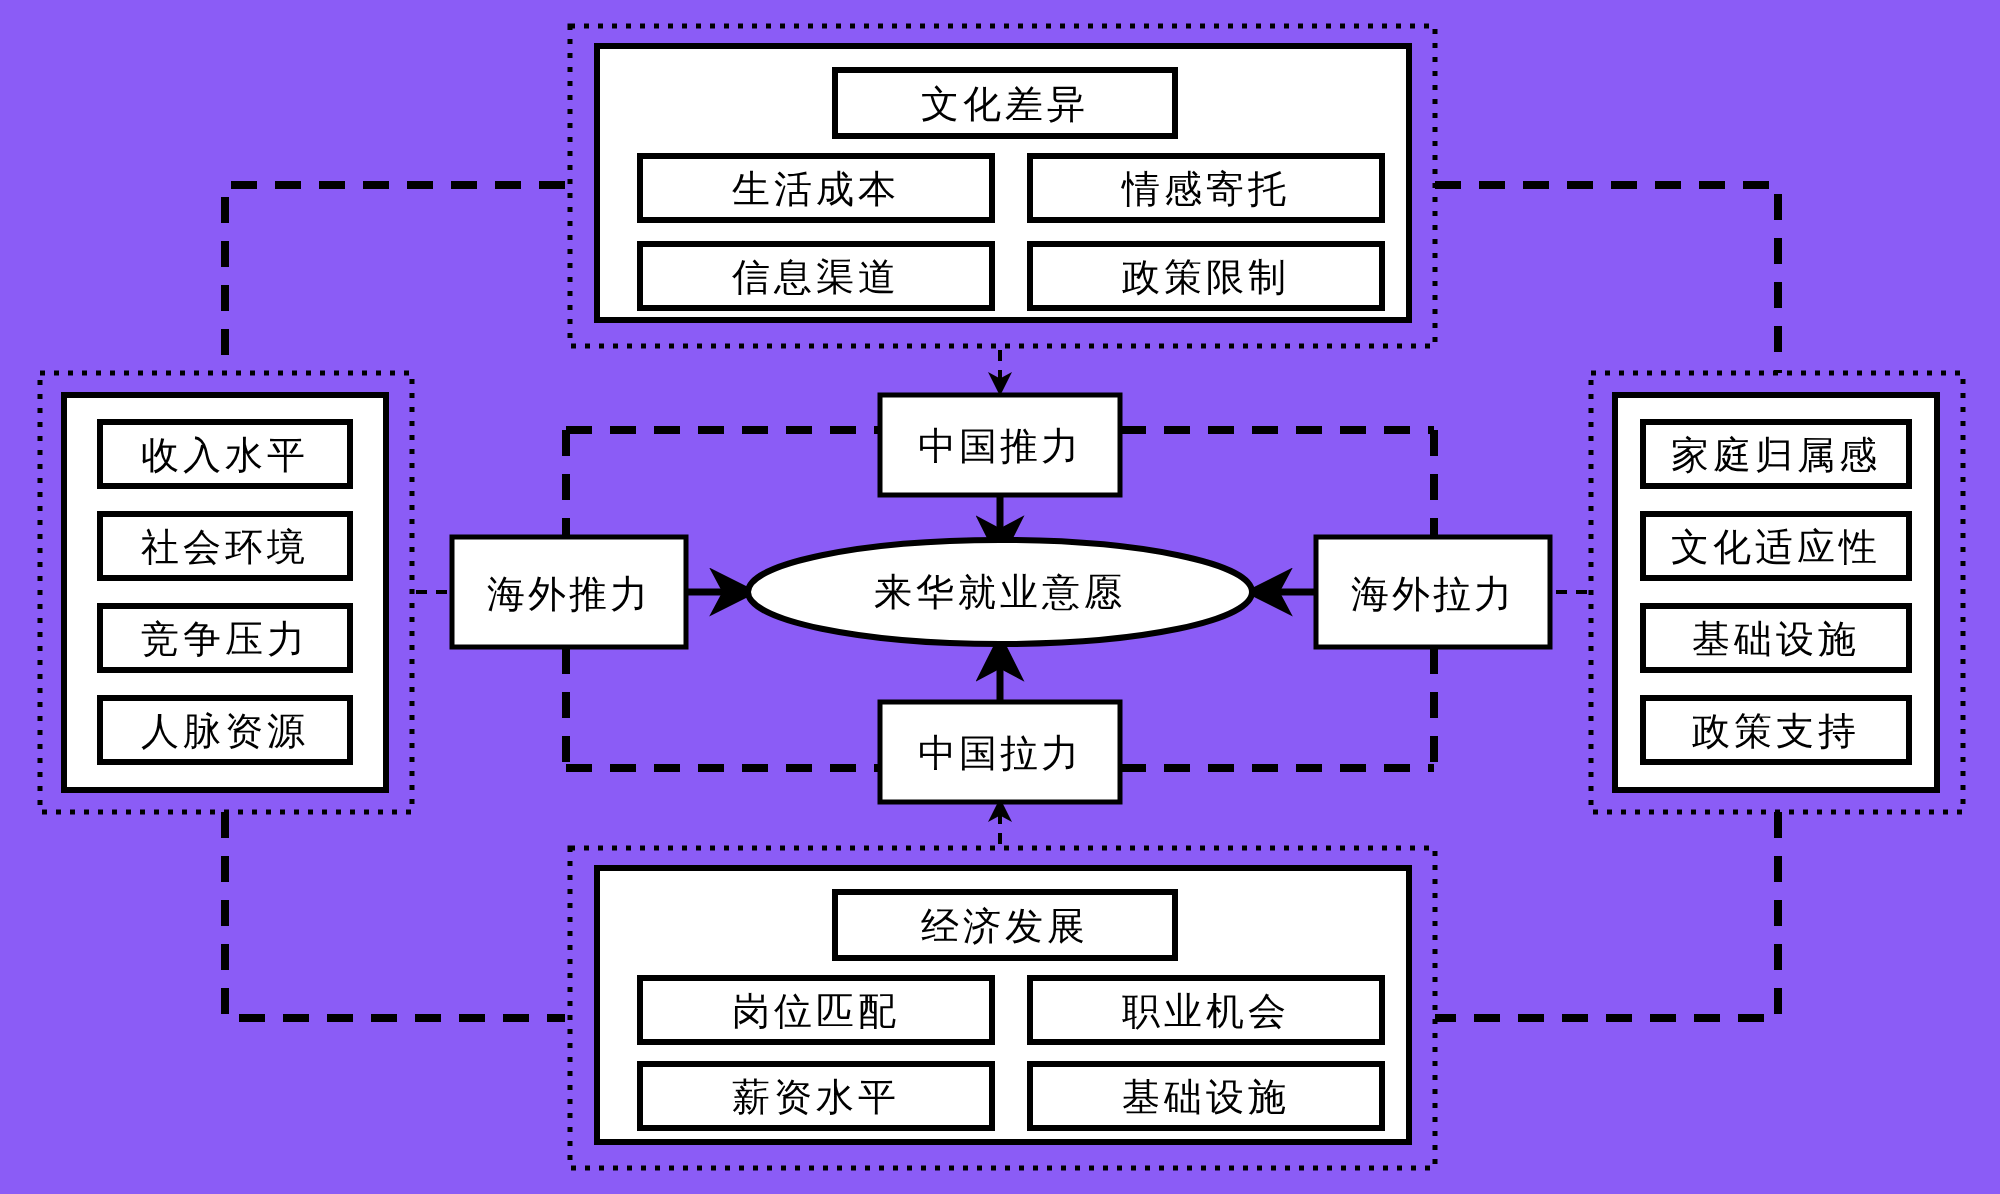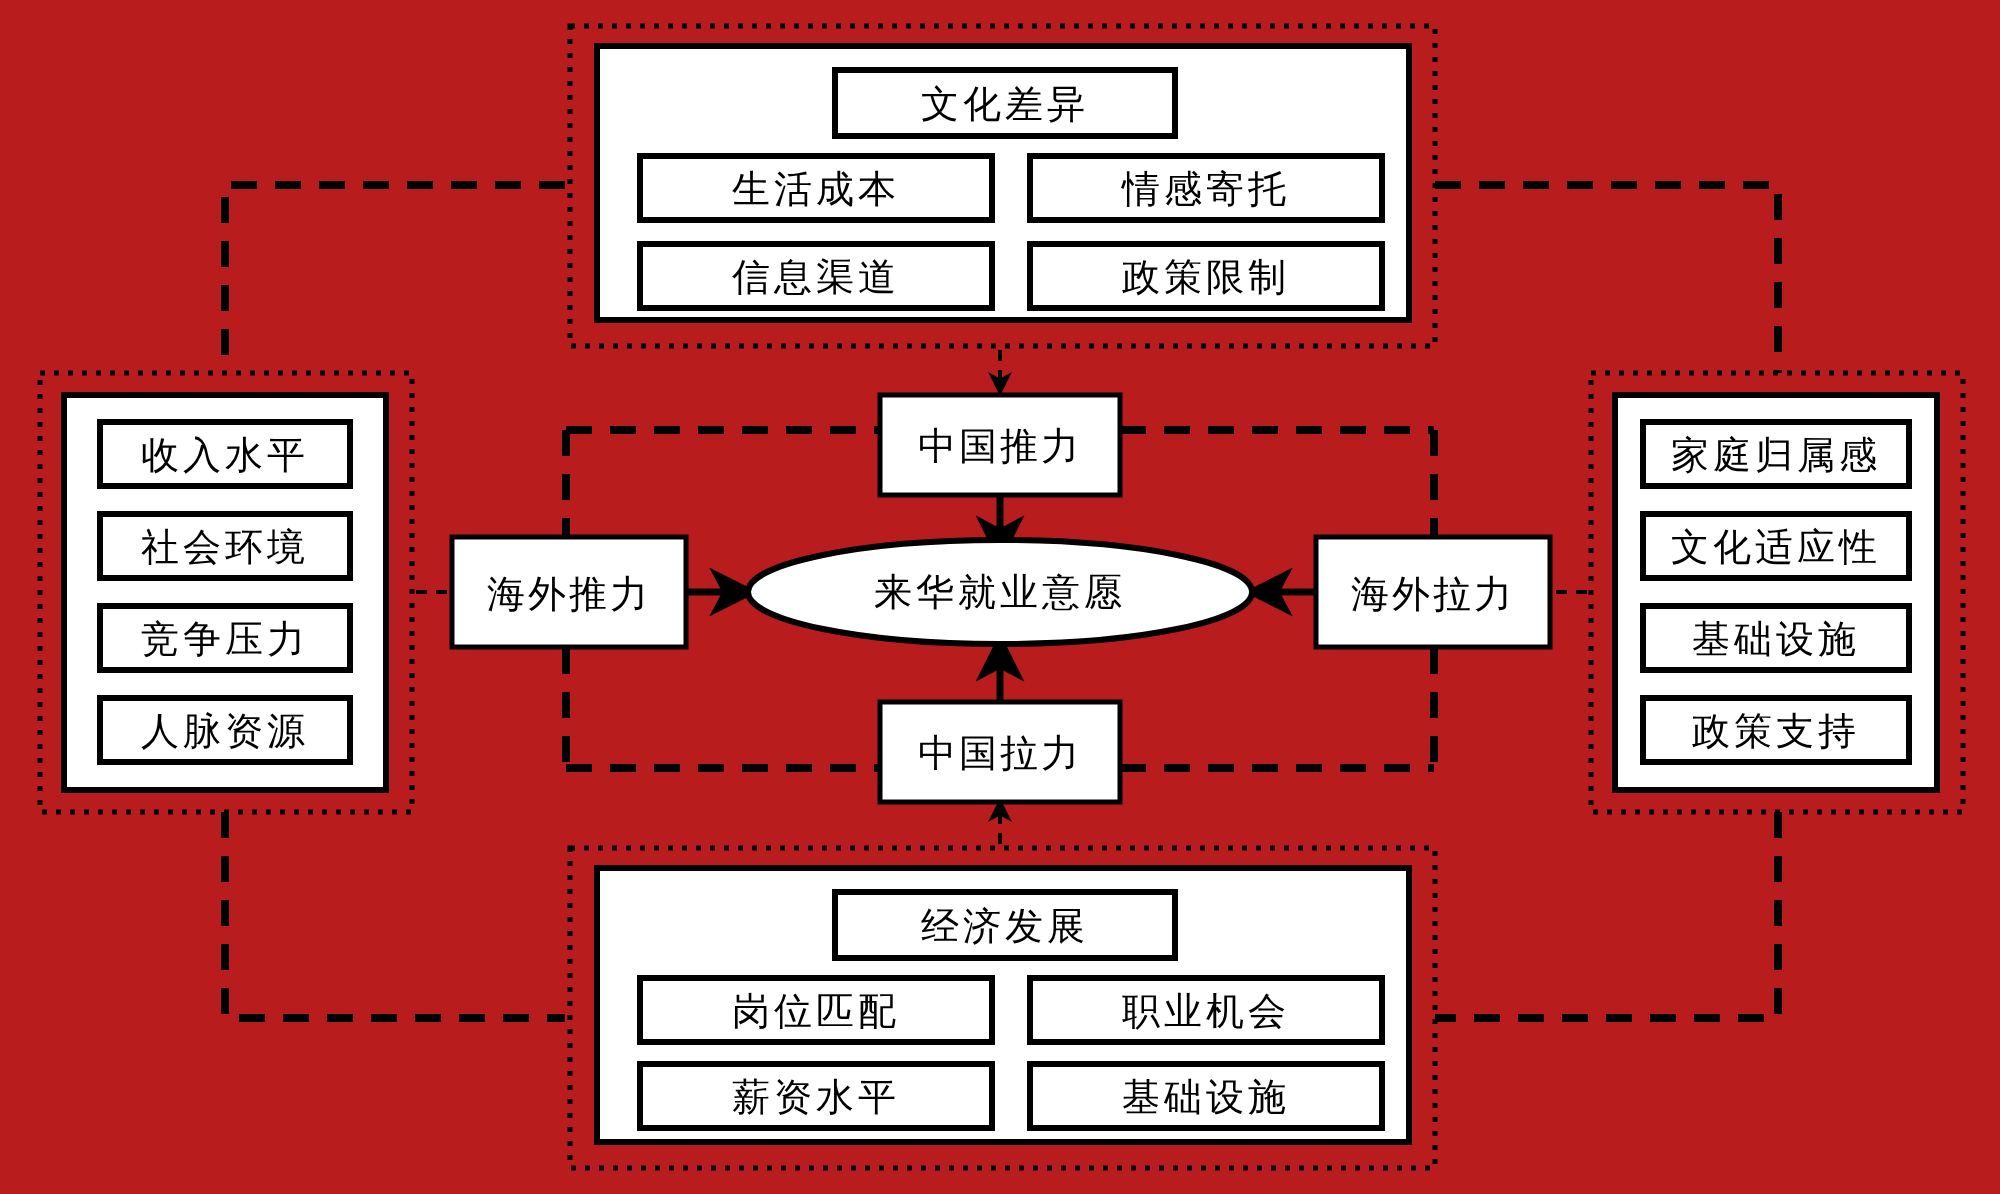--- a/index.html
+++ b/index.html
@@ -1,18 +1,18 @@
 <!DOCTYPE html>
 <html><head>
 <meta charset="utf-8">
 <style>
   html,body{margin:0;padding:0;background:#ffffff;}
   body{width:2000px;height:1194px;overflow:hidden;
        font-family:"DejaVu Serif","Liberation Serif",serif;}
-  #stage{position:relative;width:2000px;height:1194px;background:#b91c1c;}
+  #stage{position:relative;width:2000px;height:1194px;background:#8b5cf6;}
   svg{position:absolute;left:0;top:0;width:2000px;height:1194px;}
   .grp-dotted{fill:none;stroke:#000;stroke-width:5;stroke-dasharray:5 9;stroke-linecap:butt;}
   .grp-solid{fill:#fff;stroke:#000;stroke-width:6;}
   .item-box{fill:#fff;stroke:#000;stroke-width:6;}
   .core-box{fill:#fff;stroke:#000;stroke-width:5;}
   .ellipse{fill:#fff;stroke:#000;stroke-width:6;}
   .solid-arrow{fill:none;stroke:#000;stroke-width:7;}
   .dash-thick{fill:none;stroke:#000;stroke-width:8;stroke-dasharray:26 18;stroke-linecap:butt;}
   .dash-thin{fill:none;stroke:#000;stroke-width:4;stroke-dasharray:11 9;}
   .lbl{font-family:"DejaVu Serif","Liberation Serif",serif;

